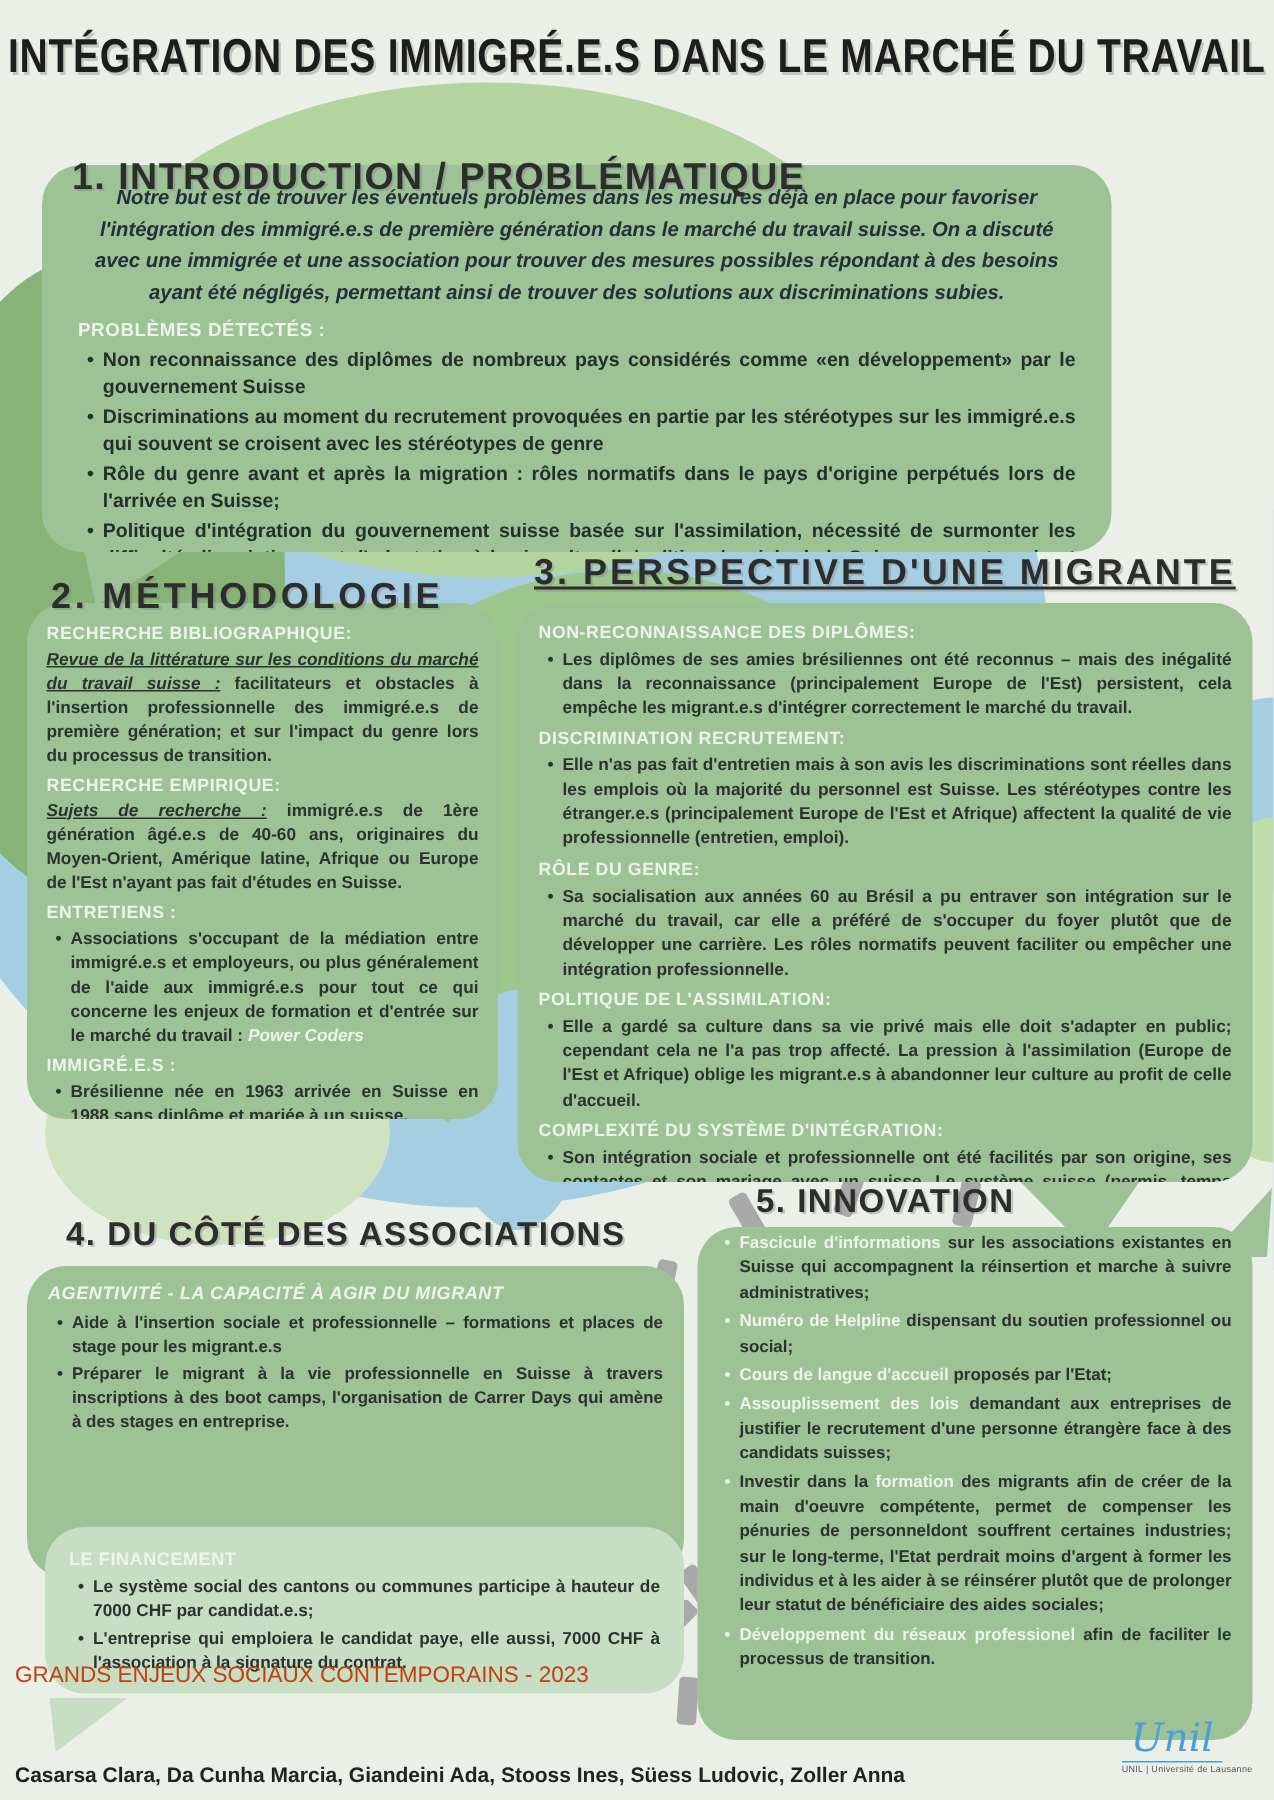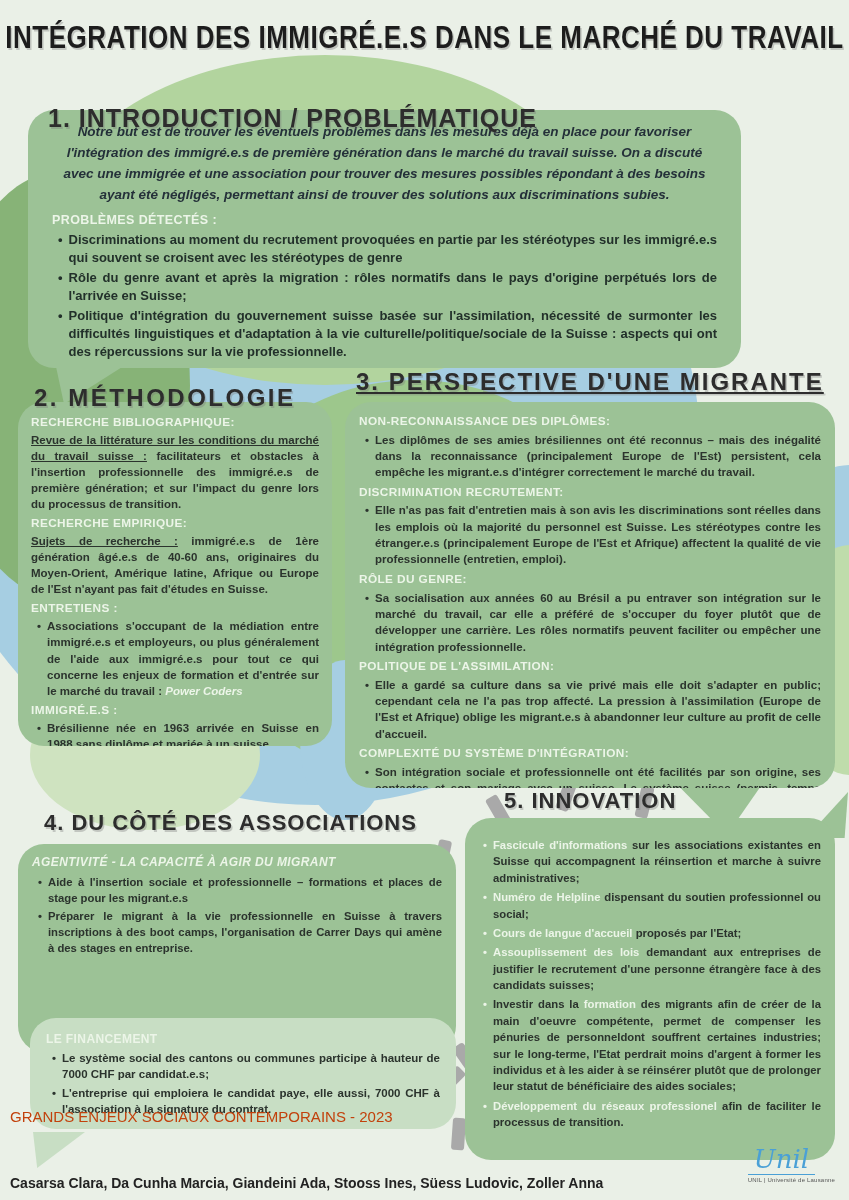--- a/index.html
+++ b/index.html
@@ -13,21 +13,21 @@
   .sec-heading{position:absolute;z-index:3;font-weight:bold;color:#2d2d2d;
                text-shadow:1.5px 1.5px 0 rgba(120,120,120,.35);white-space:nowrap;}
   .title{position:absolute;top:22px;left:0;width:100%;text-align:center;z-index:3;
          font-size:26px;font-weight:bold;color:#1d1d1d;letter-spacing:.5px;
          transform:scaleY(1.22);transform-origin:center;text-shadow:1.5px 1.5px 0 rgba(120,120,120,.35);}
   
   .box{position:absolute;background:#9cc296;border-radius:26px;z-index:2;overflow:hidden;}
   .box.light{background:#c8dec4;}
   .label{color:#ecf5e8;font-weight:bold;letter-spacing:.4px;margin:3px 0 1px;}
   .just{text-align:justify;}
-  .u{text-decoration:underline;}
+  .u{text-decoration:underline;font-style:italic;}
   .hl{color:#ecf5e8;}
   .hl-italic{color:#ecf5e8;font-style:italic;}
   p{margin:0;}
   .bullet{display:flex;margin:2px 0;}
   .bullet::before{content:"•";font-weight:bold;margin:0 6px 0 6px;line-height:inherit;}
   .bullet.pale::before{color:#ecf5e8;}
   .bullet .txt{flex:1;}
   
   .intro-box{left:28px;top:110px;width:713px;height:258px;padding:10px 24px;box-sizing:border-box;
              font-size:13px;font-weight:bold;line-height:1.38;color:#22302a;}
@@ -43,21 +43,21 @@
              font-size:11.5px;font-weight:bold;line-height:1.42;}
   .persp-box .label{font-size:11.8px;}
   
   .assoc-box{left:18px;top:844px;width:438px;height:208px;padding:8px 14px;box-sizing:border-box;
              font-size:11.3px;font-weight:bold;line-height:1.42;}
   .assoc-sub{color:#ecf5e8;font-style:italic;font-weight:bold;font-size:12px;letter-spacing:.4px;margin:2px 0 3px;}
   .fin-box{left:30px;top:1018px;width:426px;height:111px;padding:10px 16px;box-sizing:border-box;
            font-size:11.5px;font-weight:bold;line-height:1.42;}
   .fin-box .label{font-size:12px;}
   
-  .innov-box{left:465px;top:818px;width:370px;height:342px;padding:16px 14px 12px 12px;box-sizing:border-box;
+  .innov-box{left:465px;top:818px;width:370px;height:342px;padding:0 14px 12px 12px;box-sizing:border-box;
              font-size:11.3px;font-weight:bold;line-height:1.45;}
   .innov-box .bullet{margin:3px 0;}
   
   .footer-course{position:absolute;left:10px;top:1108px;font-size:15px;color:#c2410c;z-index:3;}
   .footer-authors{position:absolute;left:10px;top:1175px;font-size:14px;font-weight:bold;color:#222;z-index:3;}
   .logo{position:absolute;right:14px;top:1146px;z-index:3;text-align:left;}
   .logo-script{font-family:"DejaVu Serif",serif;font-style:italic;color:#4aa0d6;font-size:26px;line-height:1;
                border-bottom:1px solid #4aa0d6;padding:0 6px 2px;display:inline-block;}
   .logo-caption{font-size:6px;color:#555;margin-top:2px;letter-spacing:.2px;}
 </style>
@@ -101,20 +101,23 @@
   <div class="tail" style="left:806px;top:792px;width:42px;height:46px;background:#9cc296;clip-path:polygon(0 100%,100% 0,92% 100%);"></div>
   <div class="tail" style="left:33px;top:1132px;width:52px;height:36px;background:#c8dec4;clip-path:polygon(0 0,100% 0,8% 100%);"></div>
 
   <div class="title">INTÉGRATION DES IMMIGRÉ.E.S DANS LE MARCHÉ DU TRAVAIL</div>
 
   <div class="sec-heading" style="left:48px;top:84px;font-size:25px;letter-spacing:1px;margin-top:20px;">1. INTRODUCTION / PROBLÉMATIQUE</div>
   <div class="box intro-box">
     <p class="intro-para">Notre but est de trouver les éventuels problèmes dans les mesures déjà en place pour favoriser l'intégration des immigré.e.s de première génération dans le marché du travail suisse. On a discuté avec une immigrée et une association pour trouver des mesures possibles répondant à des besoins ayant été négligés, permettant ainsi de trouver des solutions aux discriminations subies.</p>
     <div class="label">PROBLÈMES DÉTECTÉS :</div>
     <div class="bullet">
+        <span class="txt just">Non reconnaissance des diplômes de nombreux pays considérés comme «en développement» par le gouvernement Suisse</span>
+      </div>
+    <div class="bullet">
         <span class="txt just">Discriminations au moment du recrutement provoquées en partie par les stéréotypes sur les immigré.e.s qui souvent se croisent avec les stéréotypes de genre</span>
       </div>
     <div class="bullet">
         <span class="txt just">Rôle du genre avant et après la migration : rôles normatifs dans le pays d'origine perpétués lors de l'arrivée en Suisse;</span>
       </div>
     <div class="bullet">
         <span class="txt just">Politique d'intégration du gouvernement suisse basée sur l'assimilation, nécessité de surmonter les difficultés linguistiques et d'adaptation à la vie culturelle/politique/sociale de la Suisse : aspects qui ont des répercussions sur la vie professionnelle.</span>
       </div>
   </div>
 

